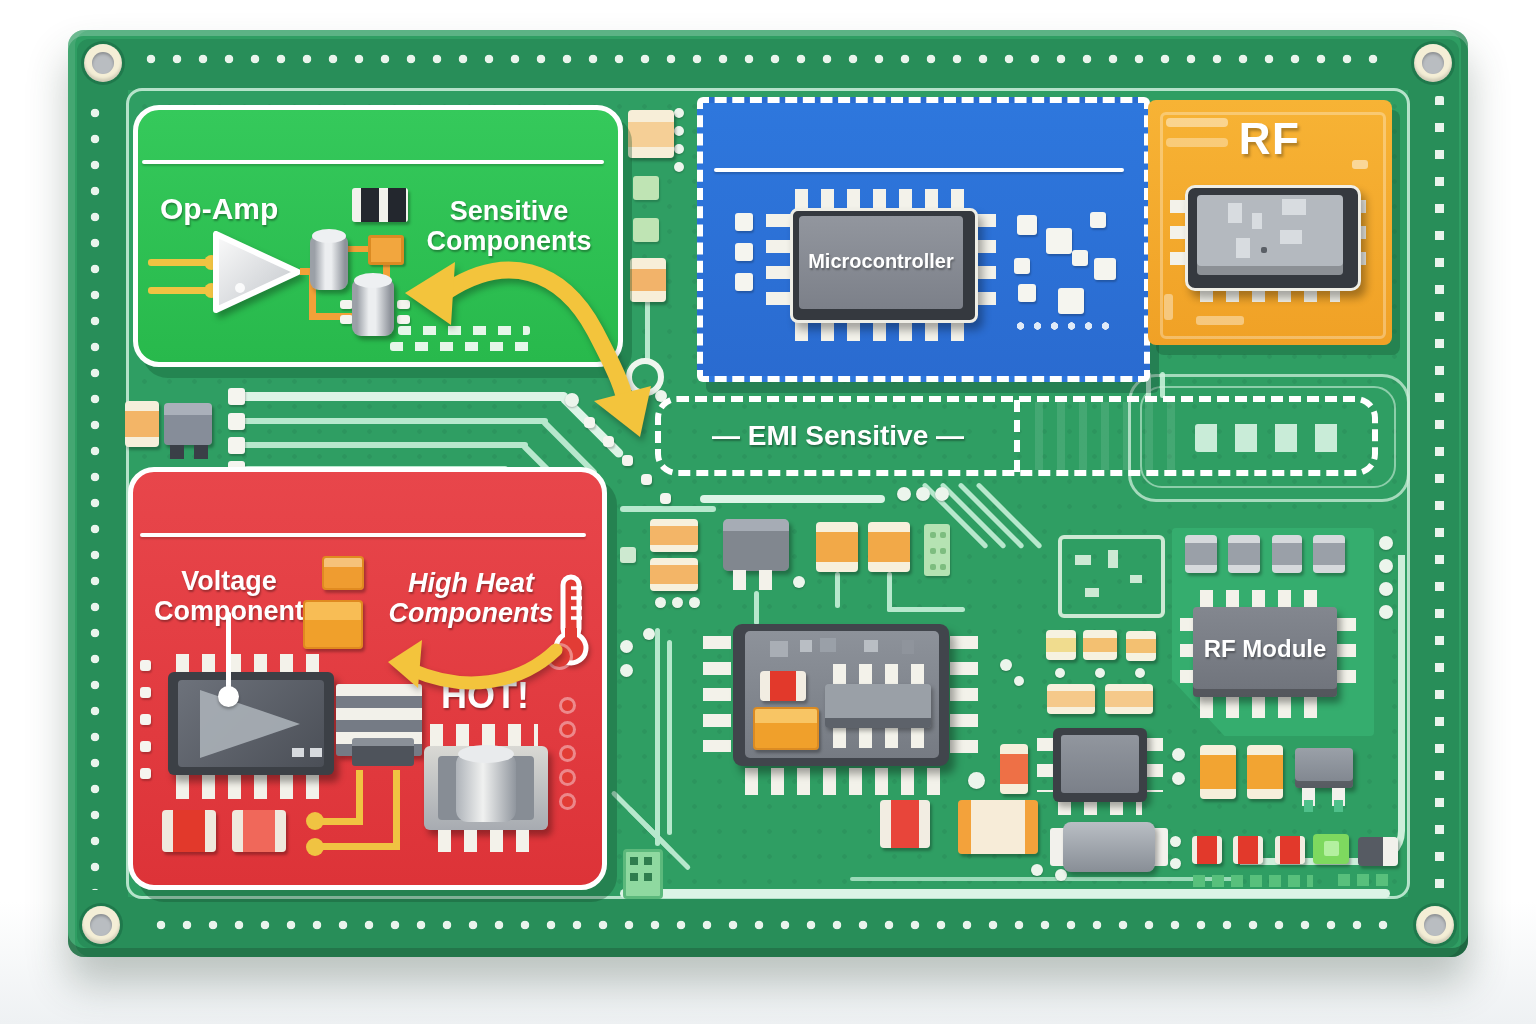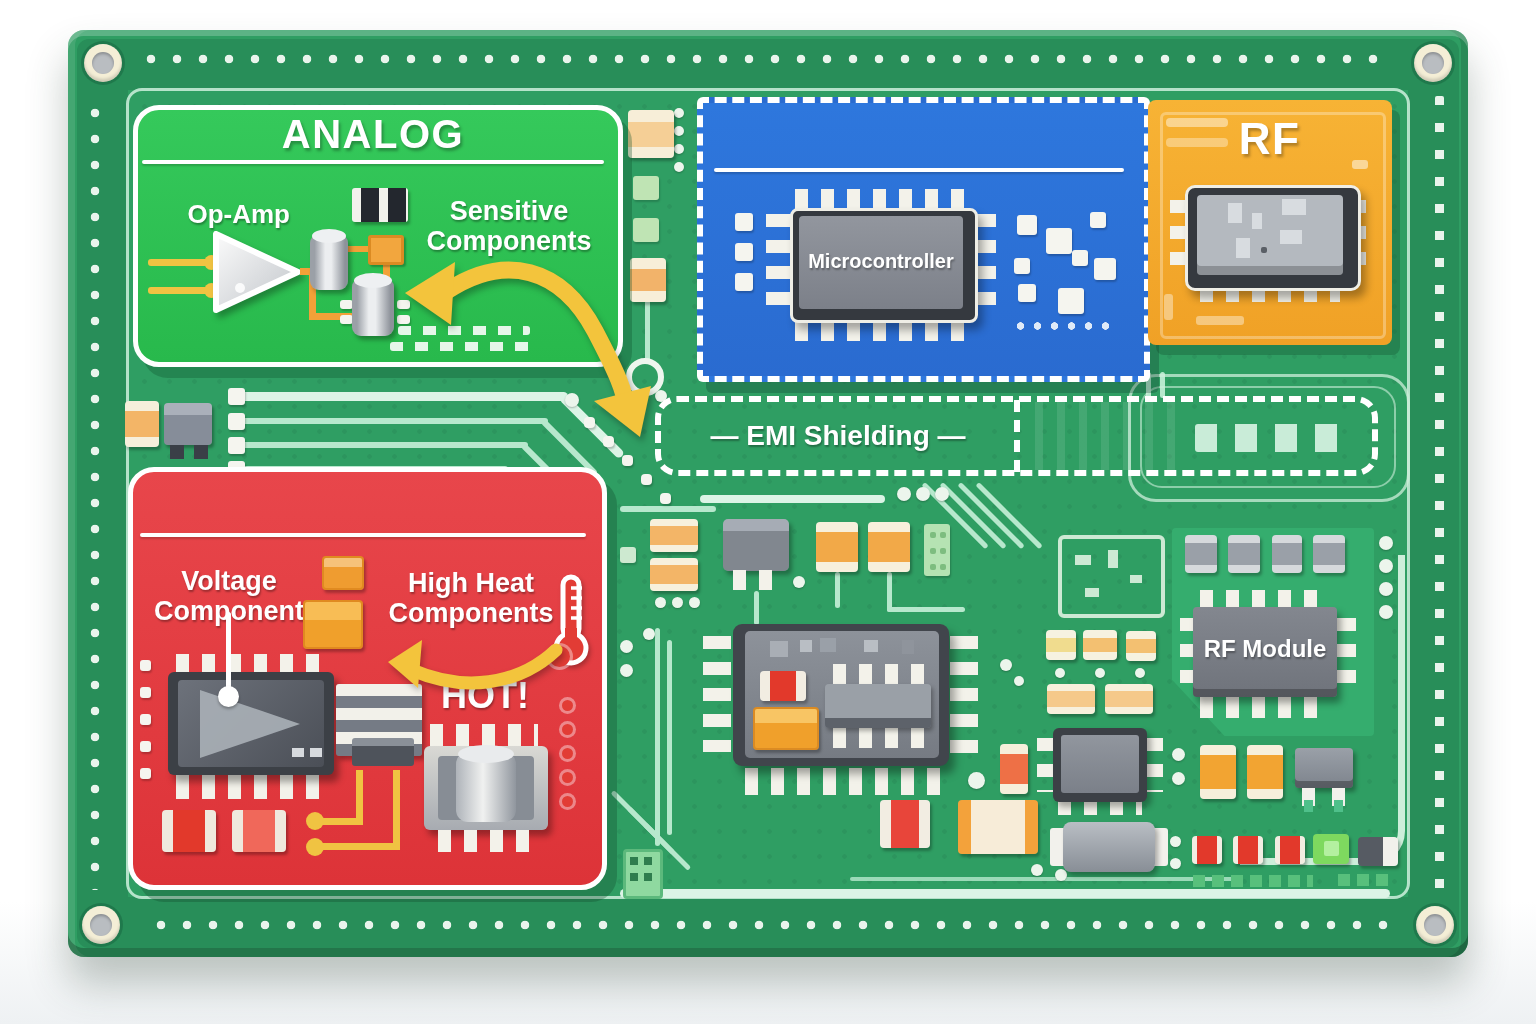--- a/index.html
+++ b/index.html
@@ -145,23 +145,22 @@
   <div class="abs" style="left:164px;top:403px;width:48px;height:42px;background:linear-gradient(180deg,#aab0ba 0 28%,#868d99 28%);border-radius:4px;box-shadow:2px 3px 3px rgba(0,0,0,.3);"></div>
   <div class="abs" style="left:170px;top:445px;width:14px;height:14px;background:#3a3f47;"></div>
   <div class="abs" style="left:194px;top:445px;width:14px;height:14px;background:#3a3f47;"></div>
 
   <div class="abs cap" style="left:628px;top:110px;width:46px;height:48px;background:linear-gradient(180deg,#f7eed8 0 24%,#f5cf96 24% 78%,#f7eed8 78%);"></div>
   <div class="abs gsq" style="left:633px;top:176px;width:26px;height:24px;"></div>
   <div class="abs gsq" style="left:633px;top:218px;width:26px;height:24px;"></div>
   <div class="abs cap" style="left:630px;top:258px;width:36px;height:44px;background:linear-gradient(180deg,#f7eed8 0 26%,#f2b36a 26% 76%,#f7eed8 76%);"></div>
 
   <div class="abs zone" style="left:133px;top:105px;width:480px;height:252px;background:linear-gradient(180deg,#35c95b,#28b94c);border:5px solid #fff;box-shadow:9px 11px 0 rgba(15,80,45,.32);"></div>
-  <div class="abs ttl" style="left:133px;top:112px;width:480px;font-size:40px;">ANALOG</div>
   <div class="abs sep" style="left:142px;top:160px;width:462px;height:4px;"></div>
-  <div class="abs lbl" style="left:160px;top:200px;width:130px;font-size:26px;text-align:right;">Op-Amp</div>
+  <div class="abs lbl" style="left:160px;top:192px;width:130px;font-size:30px;text-align:left;">Op-Amp</div>
   <div class="abs lbl" style="left:424px;top:196px;width:170px;font-size:27px;">Sensitive Components</div>
 
   <div class="abs" style="left:148px;top:259px;width:62px;height:7px;background:#f0c342;border-radius:3px;"></div>
   <div class="abs" style="left:148px;top:287px;width:62px;height:7px;background:#f0c342;border-radius:3px;"></div>
   <div class="abs" style="left:204px;top:255px;width:15px;height:15px;background:#f0c342;border-radius:50%;"></div>
   <div class="abs" style="left:204px;top:283px;width:15px;height:15px;background:#f0c342;border-radius:50%;"></div>
   <svg class="abs" style="left:206px;top:226px;filter:drop-shadow(4px 5px 3px rgba(0,0,0,.3));" width="104" height="92" viewBox="0 0 104 92">
     <defs>
         <linearGradient id="gg" x1="0" y1="0" x2="1" y2="1">
       <stop offset="0" stop-color="#fbfbfb"></stop>
@@ -232,27 +231,27 @@
   <div class="abs" style="left:1228px;top:203px;width:14px;height:20px;background:#d8dce0;"></div>
   <div class="abs" style="left:1252px;top:213px;width:10px;height:16px;background:#d8dce0;"></div>
   <div class="abs" style="left:1282px;top:199px;width:24px;height:16px;background:#d8dce0;"></div>
   <div class="abs" style="left:1236px;top:238px;width:14px;height:20px;background:#d8dce0;"></div>
   <div class="abs" style="left:1280px;top:230px;width:22px;height:14px;background:#d8dce0;"></div>
   <div class="abs" style="left:1261px;top:247px;width:6px;height:6px;background:#5a5f66;border-radius:2px;"></div>
 
   <div class="abs" style="left:1035px;top:402px;width:140px;height:68px;background:repeating-linear-gradient(90deg,rgba(255,255,255,.10) 0 8px,transparent 8px 22px);"></div>
   <div class="abs" style="left:655px;top:396px;width:723px;height:80px;border:6px dashed #fff;border-radius:22px;box-sizing:border-box;"></div>
   <div class="abs" style="left:1014px;top:400px;width:0;height:72px;border-left:6px dashed #fff;"></div>
-  <div class="abs lbl" style="left:668px;top:420px;width:340px;font-size:28px;">— EMI Shielding —</div>
+  <div class="abs lbl" style="left:668px;top:420px;width:340px;font-size:28px;">— EMI Sensitive —</div>
   <div class="abs" style="left:1195px;top:424px;width:152px;height:28px;background:repeating-linear-gradient(90deg,#c9ecd8 0 22px,transparent 22px 40px);border-radius:3px;"></div>
 
   <div class="abs zone" style="left:128px;top:467px;width:469px;height:413px;background:linear-gradient(180deg,#e8464b,#dd3338);border:5px solid #fff;box-shadow:10px 12px 0 rgba(20,70,45,.32);"></div>
   <div class="abs sep" style="left:140px;top:533px;width:446px;height:4px;"></div>
   <div class="abs lbl" style="left:154px;top:566px;width:150px;font-size:27px;">Voltage Components</div>
-  <div class="abs lbl" style="left:382px;top:568px;width:178px;font-size:27px;">High Heat Components</div>
+  <div class="abs lbl" style="left:382px;top:568px;width:178px;font-size:27px;font-style:italic;">High Heat Components</div>
   <div class="abs lbl" style="left:425px;top:676px;width:120px;font-size:36px;">HOT!</div>
 
   <div class="abs cap" style="left:322px;top:556px;width:38px;height:30px;background:linear-gradient(180deg,#f6c27a 0 30%,#ef9c30 30%);border:2px solid #e08a20;"></div>
   <div class="abs cap" style="left:303px;top:600px;width:56px;height:45px;background:linear-gradient(180deg,#f8bd55 0 40%,#f0a02b 40%);border:2px solid #e08a20;"></div>
 
   <svg class="abs" style="left:549px;top:572px;filter:drop-shadow(2px 3px 2px rgba(0,0,0,.25));" width="44" height="96" viewBox="0 0 44 96">
     <rect x="14" y="5" width="16" height="60" rx="8" fill="#e23c35" stroke="#fff" stroke-width="5"></rect>
     <circle cx="22" cy="76" r="15" fill="#e23c35" stroke="#fff" stroke-width="5"></circle>
     <rect x="16" y="56" width="12" height="16" fill="#e23c35"></rect>
     <line x1="22" y1="16" x2="33" y2="16" stroke="#fff" stroke-width="3.5"></line>

